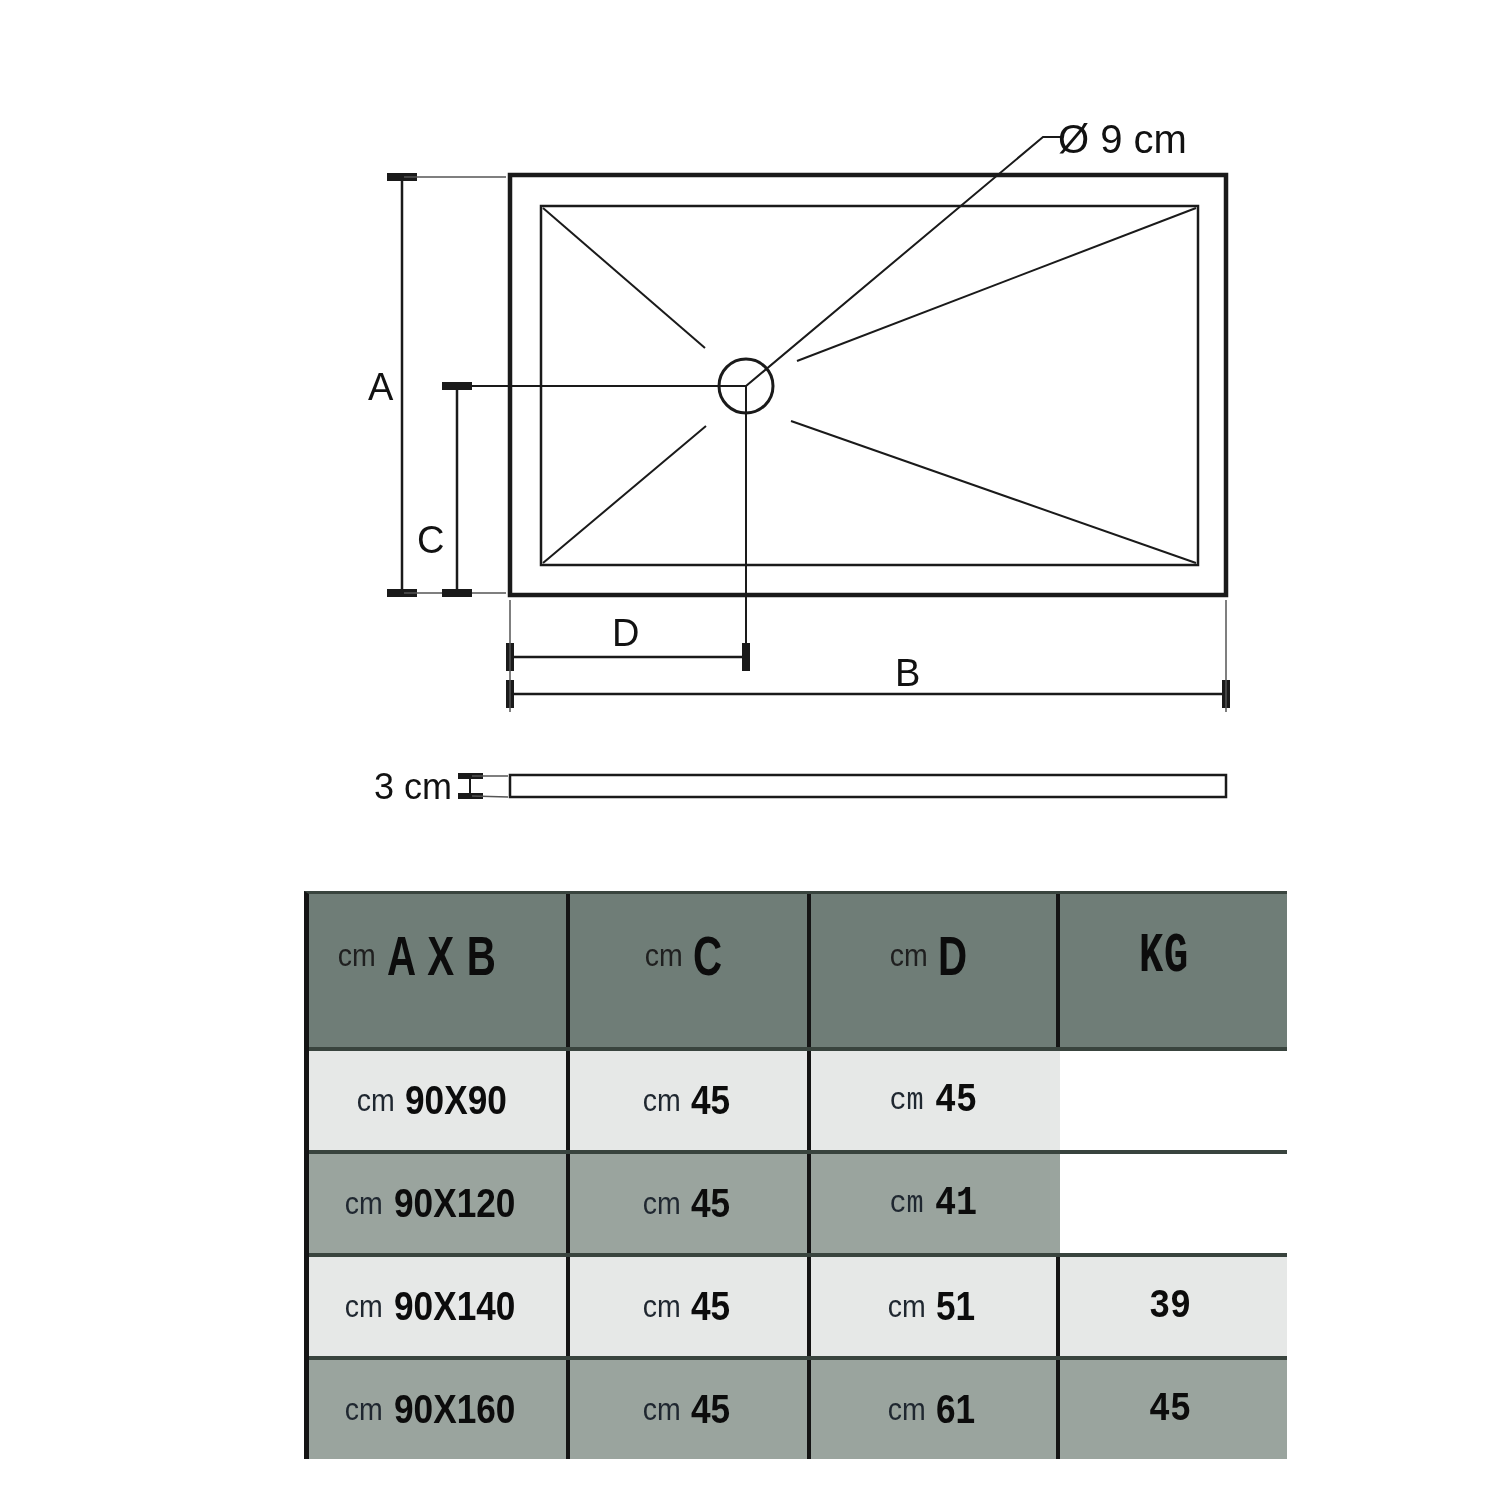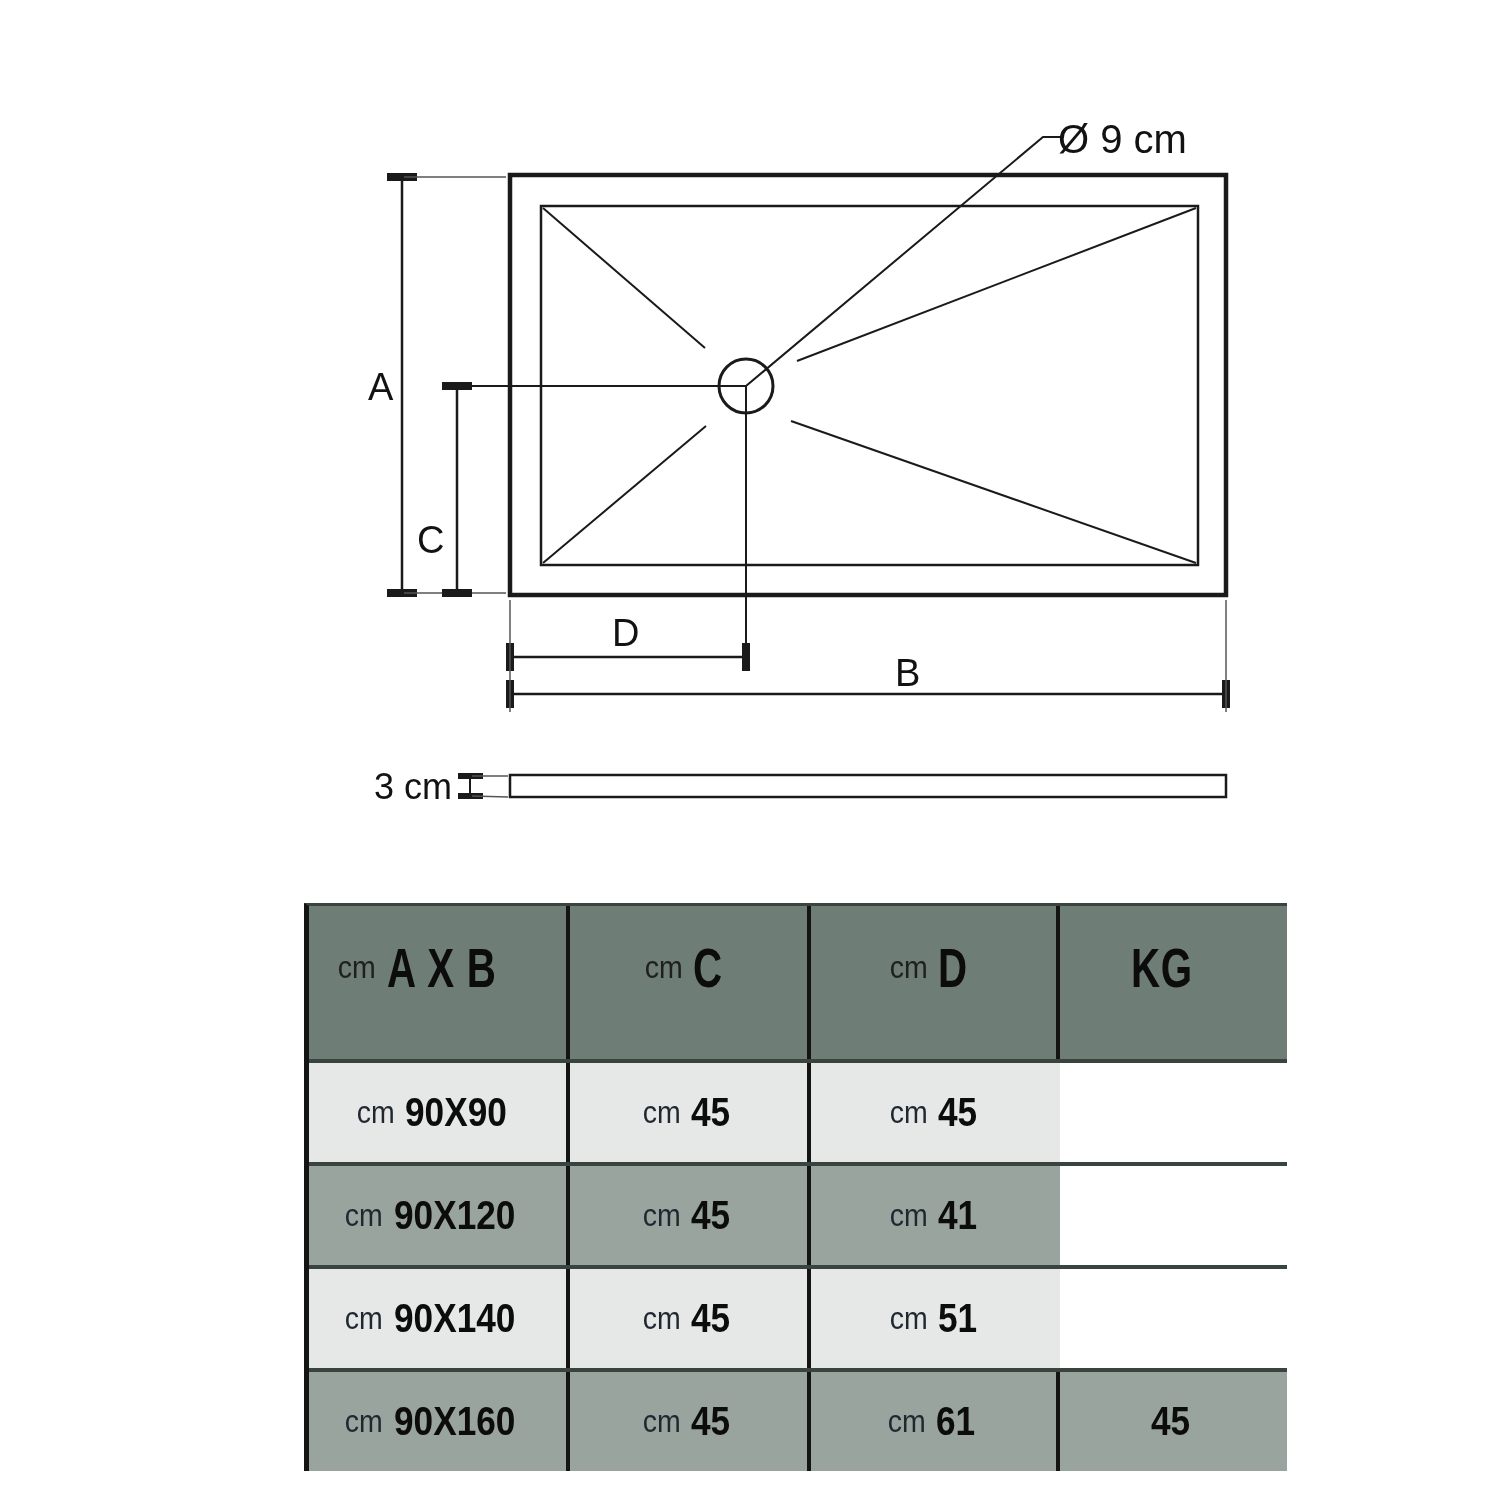--- a/index.html
+++ b/index.html
@@ -32,39 +32,38 @@
   .spec-table {
     position: absolute;
     left: 304px;
     top: 891px;
     width: 983px;
     height: 568px;
     border-left: 5px solid #141414;
     border-top: 3px solid #39443e;
     box-sizing: border-box;
     overflow: hidden;
-    margin-top: 12px;
   }
   .t-row {
     display: grid;
     grid-template-columns: 261px 241px 249px 227px;
   }
   .t-row.t-header { height: 153px; }
   .t-row.t-data   { height: 103px; box-sizing: border-box; border-top: 4px solid #39443e; }
   .t-cell {
     display: flex;
     align-items: center;
     justify-content: center;
     gap: 9px;
     box-sizing: border-box;
     border-right: 4px solid #141414;
     overflow: hidden;
     white-space: nowrap;
   }
-  .t-cell:last-child { border-right: none; }
+  .t-cell:last-child { border-right: none; font-family: Liberation Mono, monospace; }
   .t-header .t-cell { background: #6f7d77; padding-bottom: 30px; }
   .row-light  .t-cell { background: #e6e8e7; }
   .row-medium .t-cell { background: #9aa49e; }
 
   .hdr-prefix {
     font-size: 31px;
     font-weight: 400;
     color: #1f1f1f;
     transform: scaleX(0.92);
     display: inline-block;
@@ -220,20 +219,23 @@
         <span class="cell-value">90X140</span>
       </div>
       <div class="t-cell">
         <span class="cell-prefix">cm</span>
         <span class="cell-value">45</span>
       </div>
       <div class="t-cell">
         <span class="cell-prefix">cm</span>
         <span class="cell-value">51</span>
       </div>
+      <div class="t-cell">
+        <span class="cell-value">39</span>
+      </div>
     </div>
 
     <div class="t-row t-data row-medium">
       <div class="t-cell">
         <span class="cell-prefix">cm</span>
         <span class="cell-value">90X160</span>
       </div>
       <div class="t-cell">
         <span class="cell-prefix">cm</span>
         <span class="cell-value">45</span>

